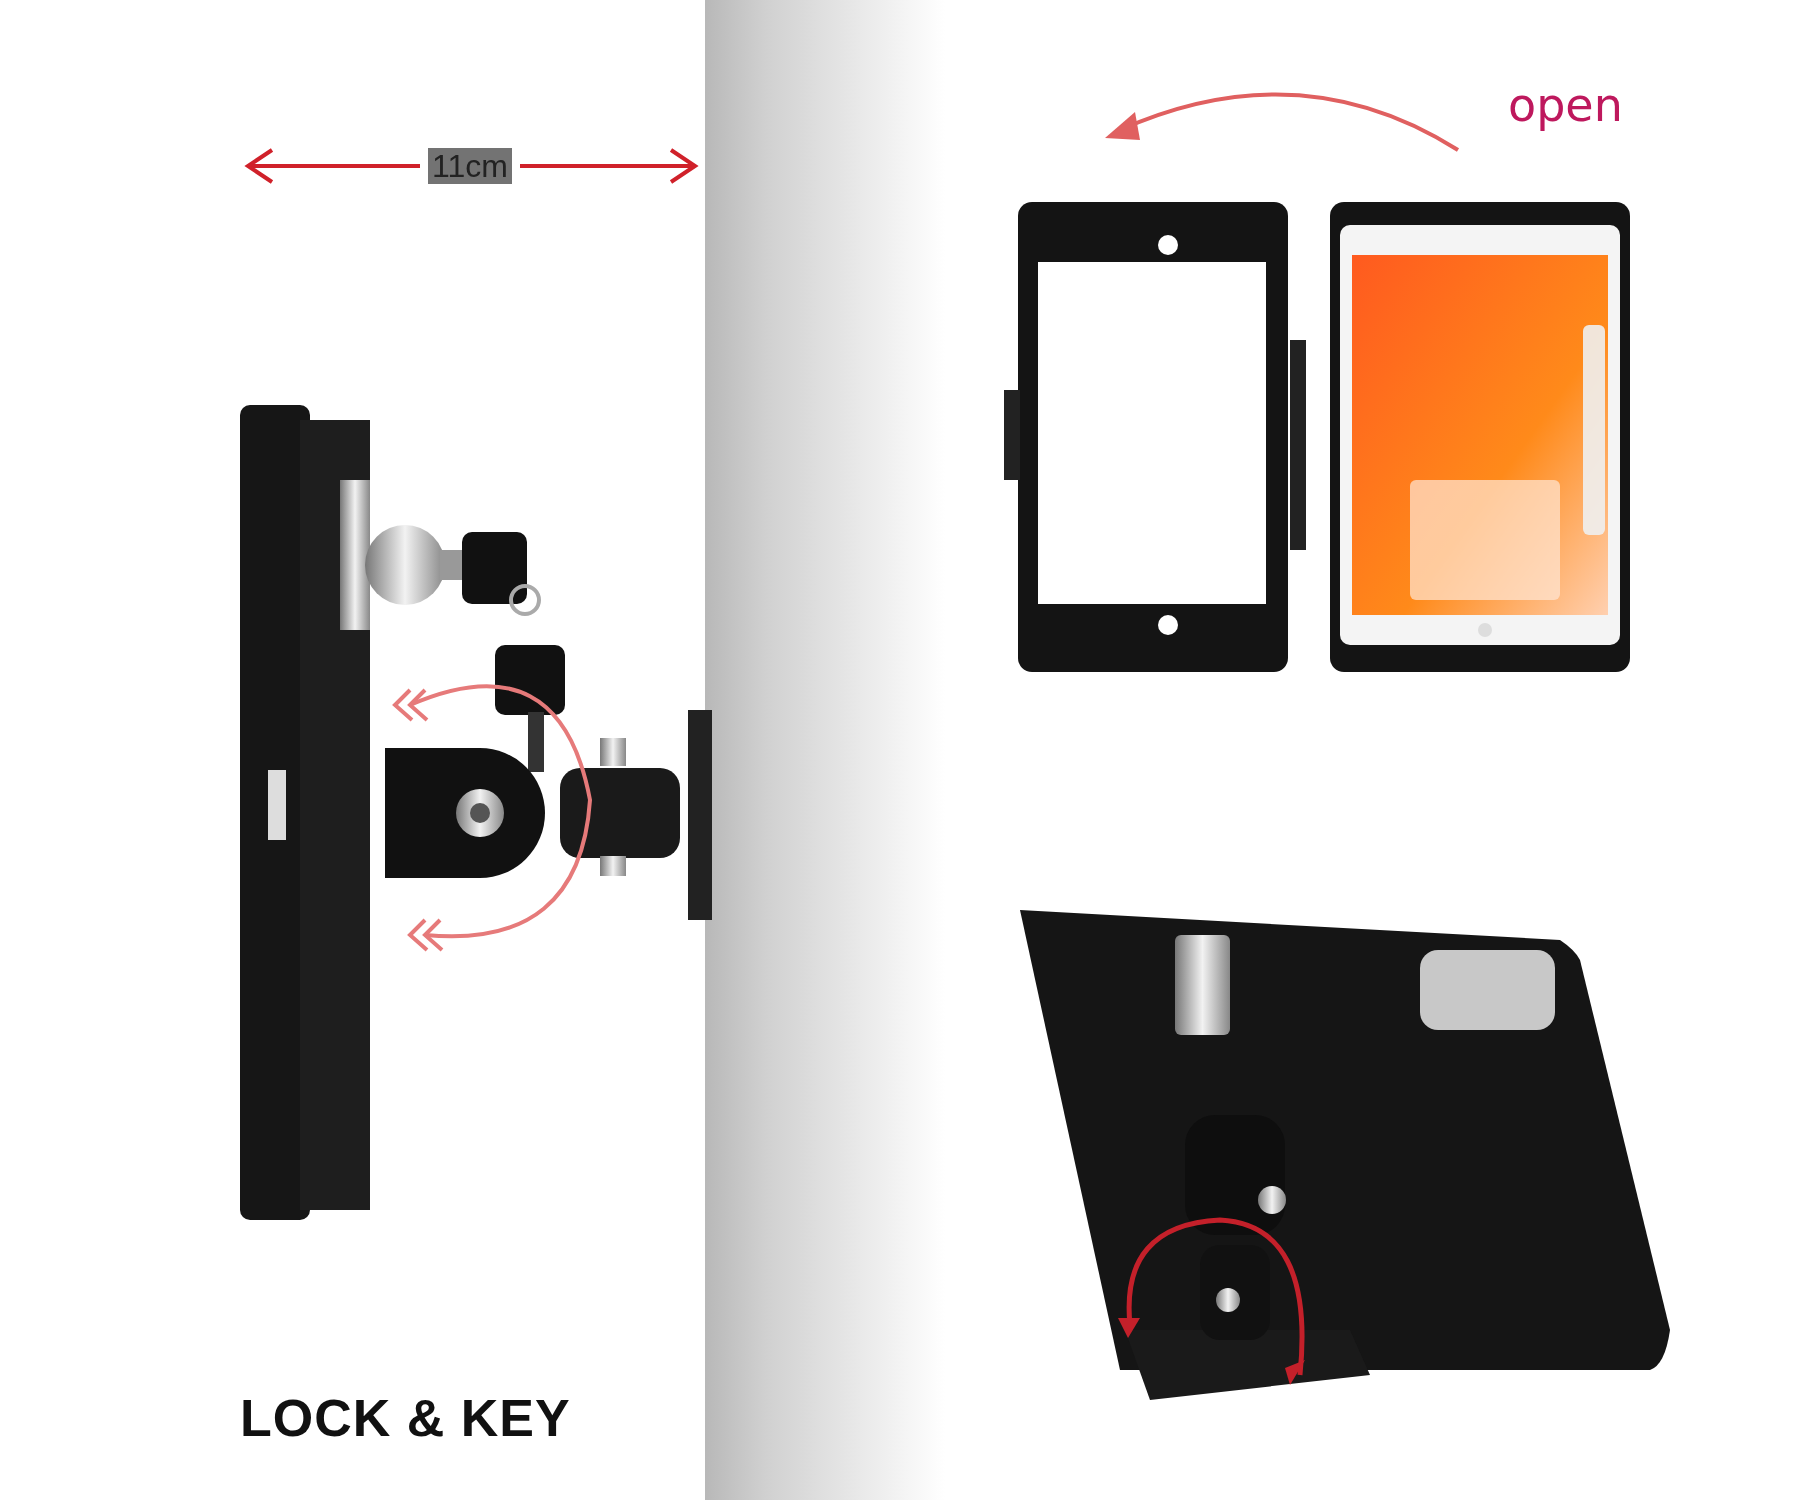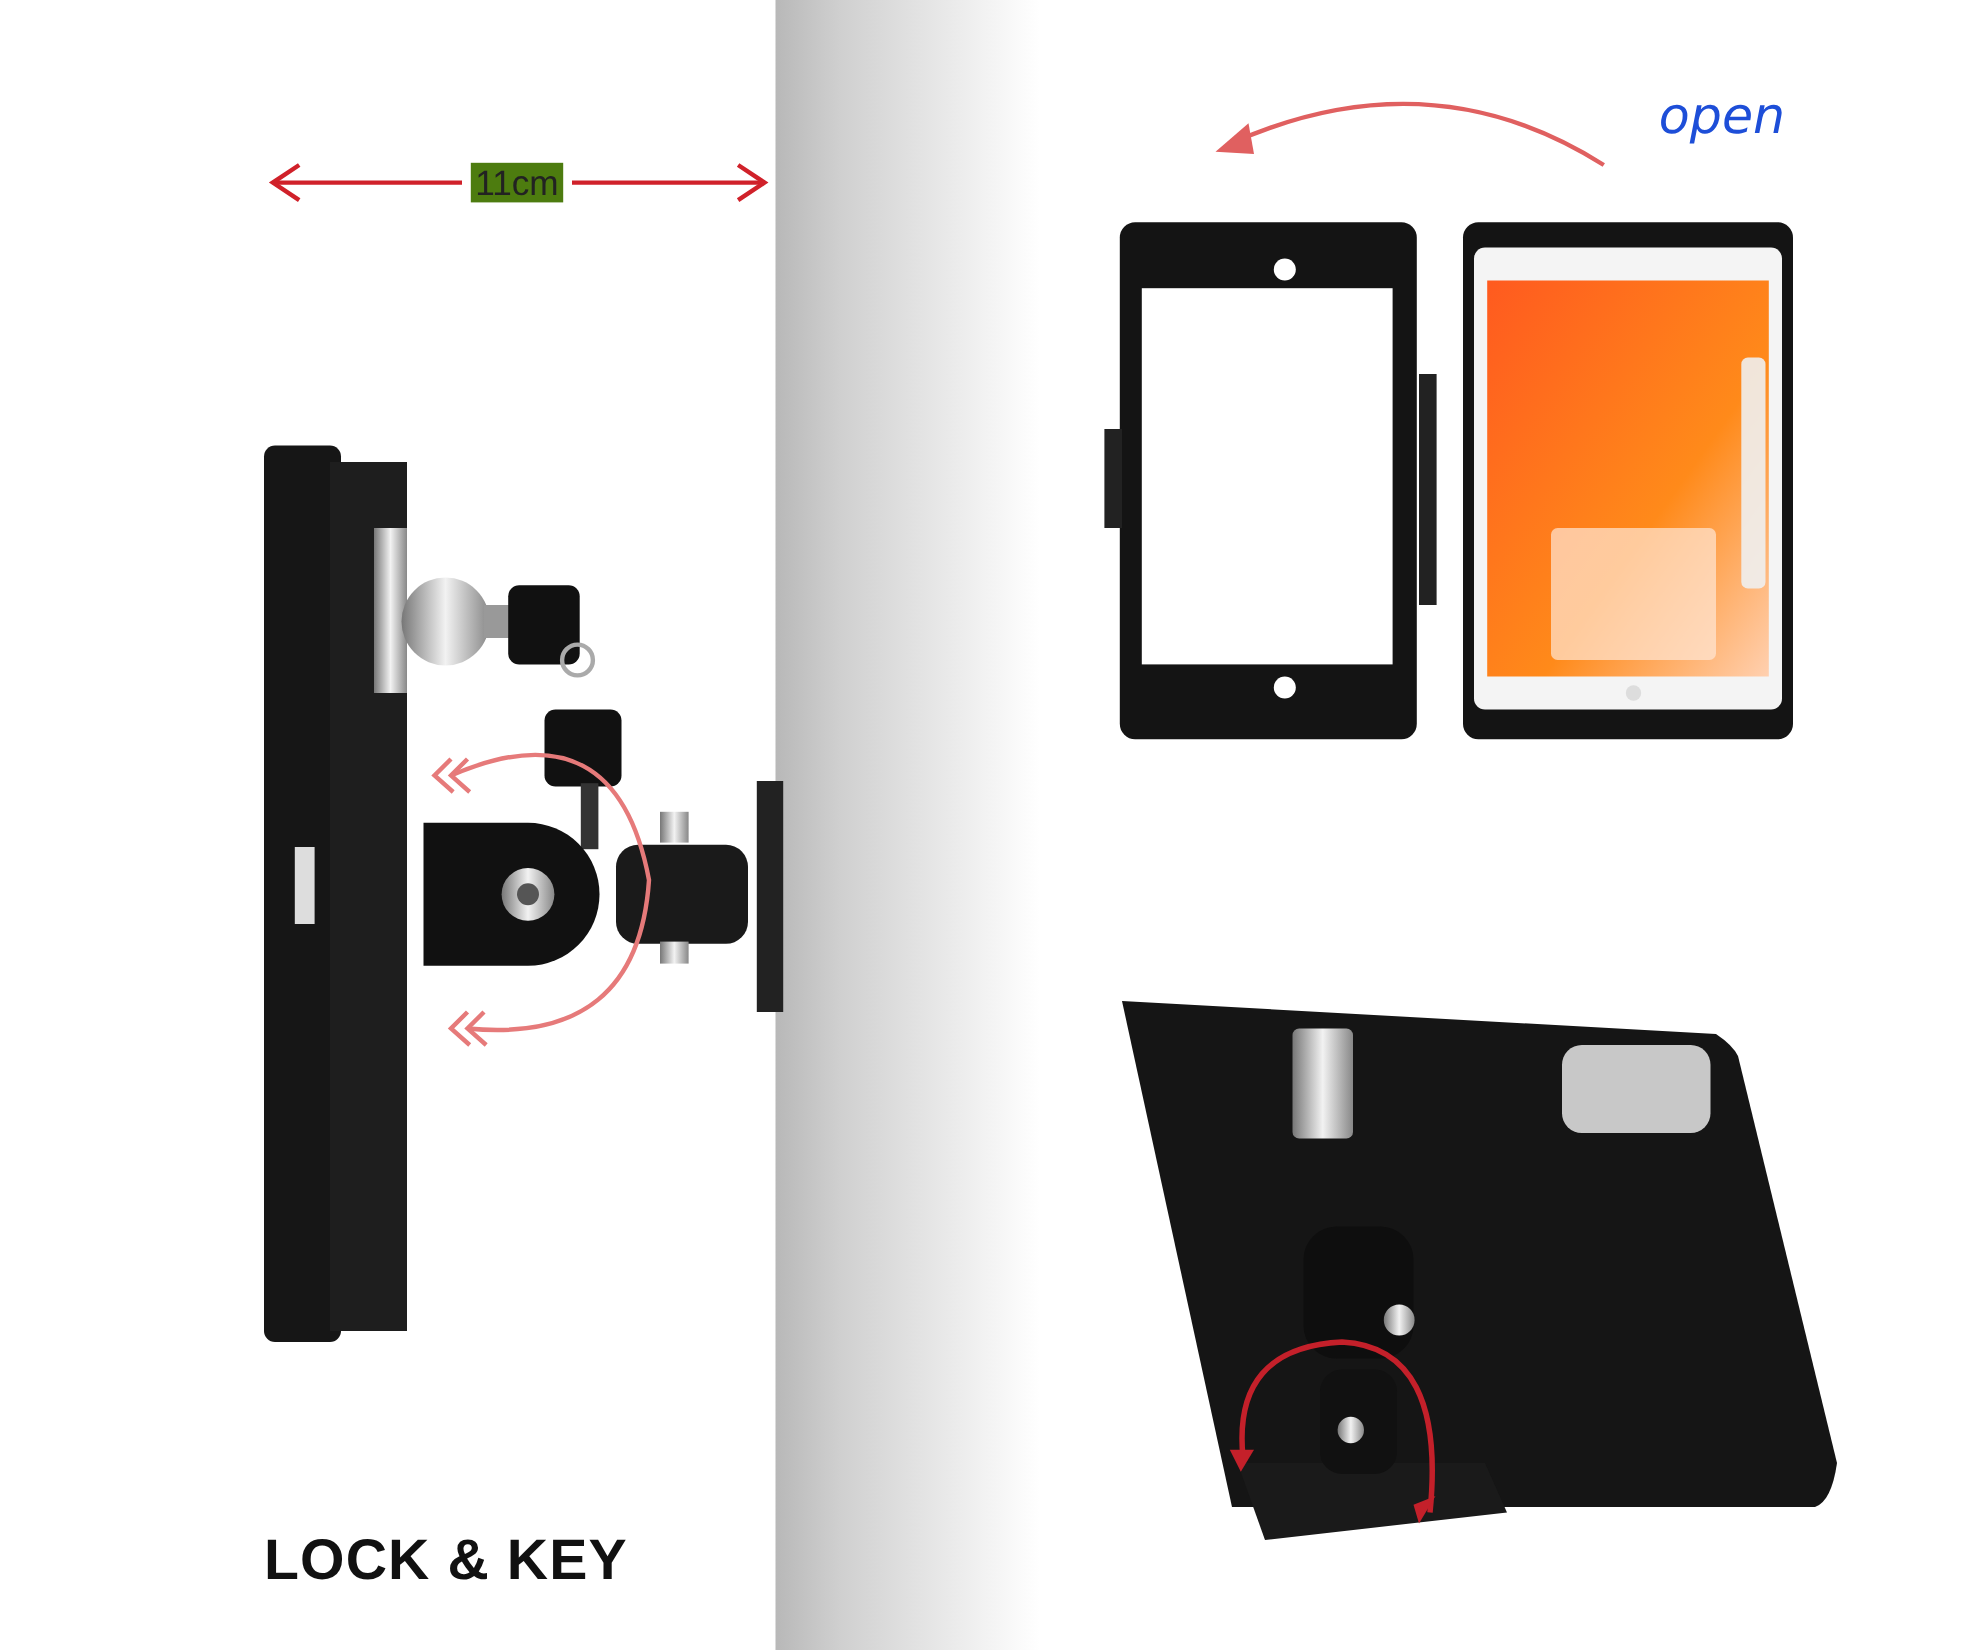--- a/index.html
+++ b/index.html
@@ -7,25 +7,25 @@
       width: 1800px; height: 1500px; position: relative; overflow: hidden;
       background: #ffffff;
       font-family: "Liberation Sans", sans-serif;
     }
     .wall {
       position: absolute; left: 705px; top: 0; width: 240px; height: 1500px;
       background: linear-gradient(to right, #b8b8b8 0%, #d0d0d0 25%, #e6e6e6 60%, #ffffff 100%);
     }
     .dim-label {
       position: absolute; left: 428px; top: 148px; font-size: 32px; color: #222;
-      background: #4d7c0f; padding: 0 4px; line-height: 36px;
+      background: #737373; padding: 0 4px; line-height: 36px;
     }
     .open-label {
-      position: absolute; left: 1508px; top: 78px; font-size: 46px; color: #1d4ed8;
-      font-style: italic; font-family: "DejaVu Sans", sans-serif;
+      position: absolute; left: 1508px; top: 78px; font-size: 46px; color: #be185d;
+      font-family: "DejaVu Sans", sans-serif;
     }
     .lock-label {
       position: absolute; left: 240px; top: 1388px; font-size: 52px; color: #111;
       letter-spacing: 1px;
       font-weight: bold;
     }
     svg.layer { position: absolute; left: 0; top: 0; }
   </style>
 </head>
 <body>

